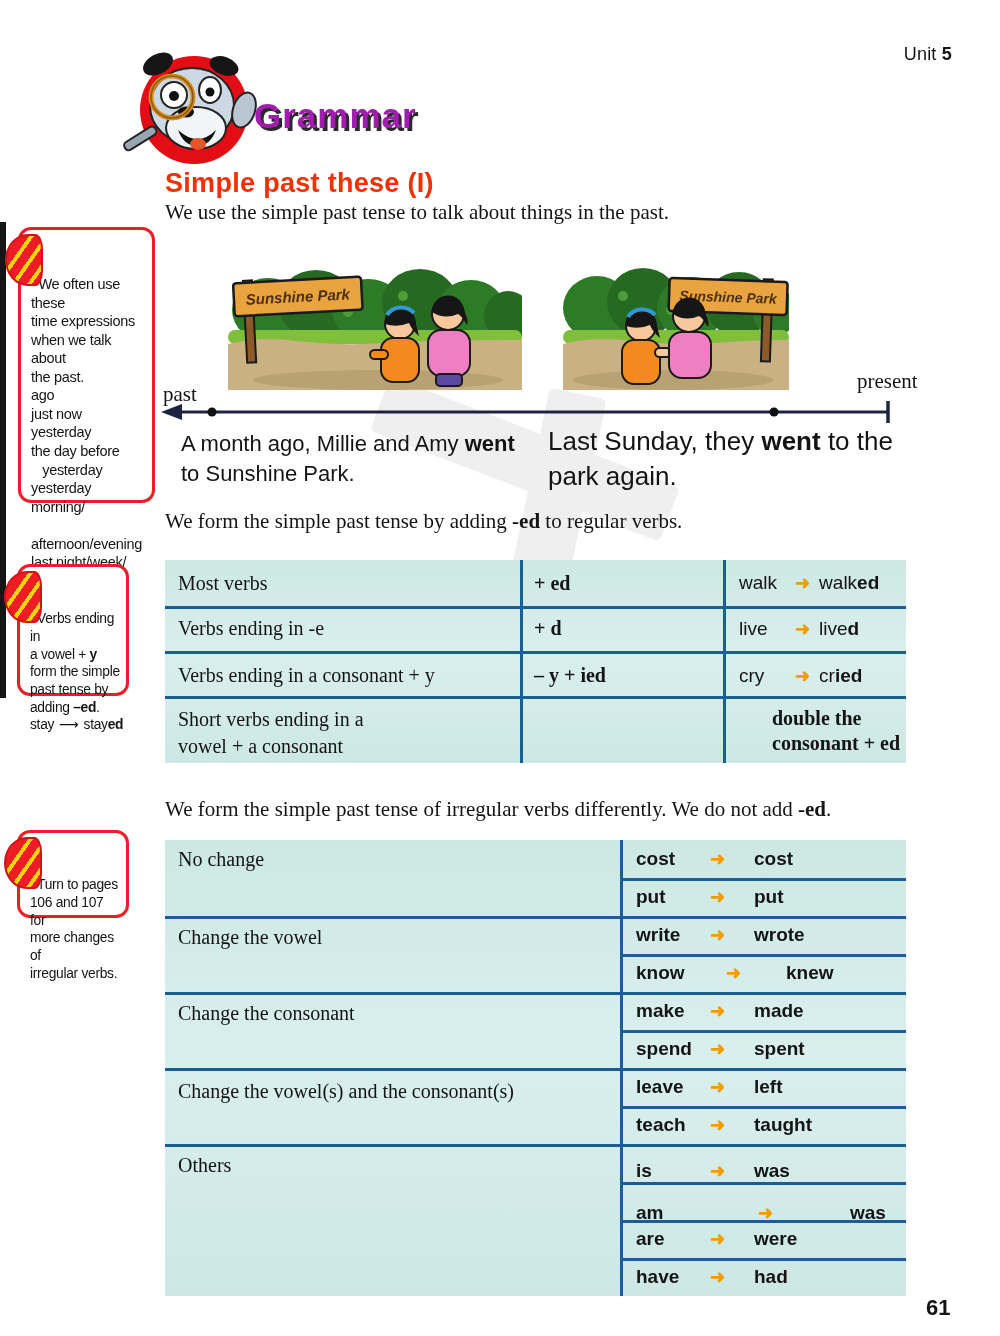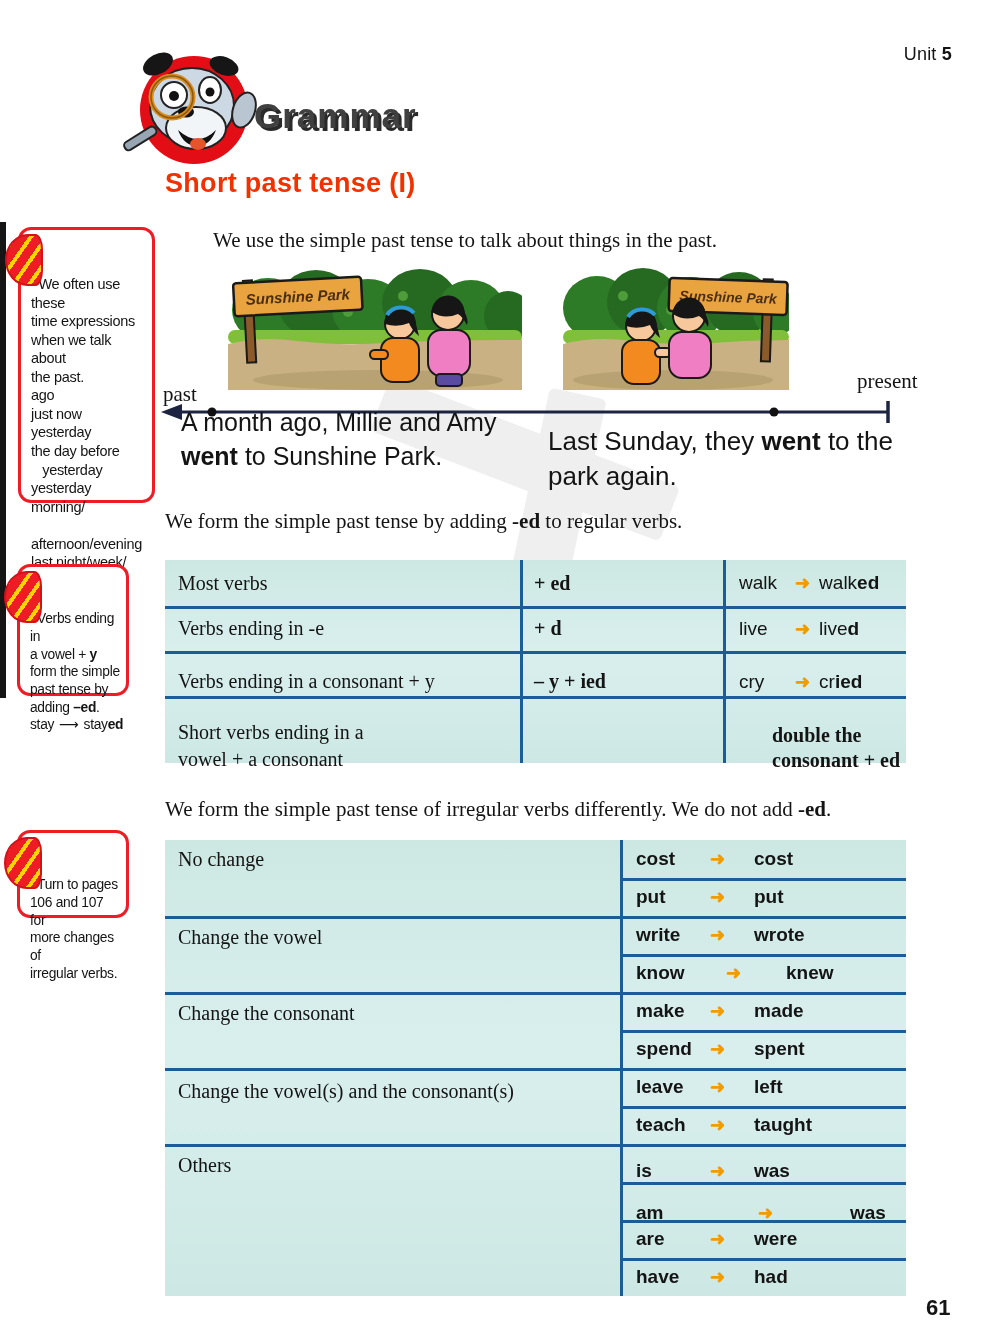--- a/index.html
+++ b/index.html
@@ -6,26 +6,26 @@
   body{width:1000px;height:1336px;background:#ffffff;position:relative;overflow:hidden;
        font-family:"Liberation Sans",sans-serif;color:#141414;}
   .abs{position:absolute;}
   .serif{font-family:"Liberation Serif",serif;}
   
   .wm{left:330px;top:360px;width:420px;height:430px;}
   .wm div{position:absolute;background:#efefef;border-radius:6px;}
   
   .unit{right:48px;top:44px;font-size:18px;letter-spacing:.2px;}
   .unit b{font-weight:800;}
-  .grammar-title{left:254px;top:96px;font-size:35px;font-weight:800;color:#404040;
+  .grammar-title{left:254px;top:96px;font-size:35px;font-weight:800;color:#a21caf;
        text-shadow:3px 3px 0 #2a2a2a;letter-spacing:1px;}
   .red-heading{left:165px;top:168px;font-size:27px;font-weight:800;color:#f33000;letter-spacing:.3px;}
   
   .bodytext{font-size:21px;line-height:1.3;}
-  .intro1{left:165px;top:227px;width:740px;margin-left:48px;}
+  .intro1{left:165px;top:199px;width:740px;}
   .intro2{left:165px;top:508px;width:760px;}
   .intro3{left:165px;top:796px;width:800px;}
   
   .sidebox{background:#fff;border:3px solid #ee1c25;border-radius:13px;
        white-space:pre-wrap;font-size:14.5px;line-height:1.28;letter-spacing:-.3px;
        padding:8px 6px 8px 10px;box-sizing:border-box;}
   .box1{left:18px;top:227px;width:137px;height:276px;}
   .box2{left:17px;top:564px;width:112px;height:132px;font-size:13.8px;}
   .box3{left:17px;top:830px;width:112px;height:88px;font-size:13.8px;}
   .whoosh{position:absolute;left:-16px;top:4px;width:34px;height:48px;
@@ -95,21 +95,21 @@
   <path d="M58 82 q20 18 38 0 q-6 16-19 16 q-13 0-19-16 z" fill="#111"></path>
   <ellipse cx="78" cy="96" rx="8" ry="6" fill="#e8542a"></ellipse>
   <g>
     <circle cx="52" cy="49" r="21" fill="none" stroke="#d98c1f" stroke-width="5"></circle>
     <circle cx="52" cy="49" r="21" fill="none" stroke="#8a5a10" stroke-width="1.5"></circle>
     <rect x="2" y="86" width="36" height="9" rx="4" fill="#98a5b2" stroke="#222" stroke-width="2" transform="rotate(-32 20 90)"></rect>
   </g>
 </svg>
 
 <div class="abs grammar-title">Grammar</div>
-<div class="abs red-heading">Short past tense (I)</div>
+<div class="abs red-heading">Simple past these (I)</div>
 
 <div class="abs serif bodytext intro1">We use the simple past tense to talk about things in the past.</div>
 
 <div class="abs sidebox box1">
   <div class="whoosh"></div>
   <span>We often use these
 time expressions
 when we talk about
 the past.
 ago
@@ -191,21 +191,21 @@
 <div class="abs serif pastlbl">past</div>
 <div class="abs serif presentlbl">present</div>
 <svg class="abs" style="left:160px;top:398px;" width="740" height="28" viewBox="0 0 740 28">
   <line x1="10" y1="14" x2="729" y2="14" stroke="#1c2442" stroke-width="3"></line>
   <polygon points="1,14 22,6 22,22" fill="#1c2442"></polygon>
   <line x1="728" y1="3" x2="728" y2="25" stroke="#1c2442" stroke-width="3.5"></line>
   <circle cx="52" cy="14" r="4.5" fill="#111"></circle>
   <circle cx="614" cy="14" r="4.5" fill="#111"></circle>
 </svg>
 
-<div class="abs" style="left:181px;top:406px;width:352px;font-size:25px;line-height:1.35;">
+<div class="abs" style="left:181px;top:429px;width:352px;font-size:22px;line-height:1.35;">
   <span>A month ago, Millie and Amy </span><b>went</b><span> to Sunshine Park.</span>
 </div>
 <div class="abs" style="left:548px;top:424px;width:392px;font-size:26px;line-height:1.35;">
   <span>Last Sunday, they </span><b>went</b><span> to the park again.</span>
 </div>
 
 <div class="abs serif bodytext intro2">
   <span>We form the simple past tense by adding </span><b>-ed</b><span> to regular verbs.</span>
 </div>
 
@@ -237,30 +237,30 @@
   </div>
   <div class="t1row" style="top:46px;height:45px;">
     <div class="t1label serif">Verbs ending in -e</div>
     <div class="t1rule serif">+ d</div>
     <div class="t1ex">
         <span class="exverb">live</span>
         <span class="arr"></span>
         <span class="expast"><span>live</span><b class="xbold">d</b></span>
       </div>
   </div>
-  <div class="t1row" style="top:91px;height:61px;border-radius:9px;">
+  <div class="t1row" style="top:85px;height:61px;border-radius:9px;">
     <div class="t1label serif">Verbs ending in a consonant + y</div>
     <div class="t1rule serif">– y + ied</div>
     <div class="t1ex">
         <span class="exverb">cry</span>
         <span class="arr"></span>
         <span class="expast"><span>cr</span><b class="xbold">ied</b></span>
       </div>
   </div>
-  <div class="t1row" style="top:136px;height:67px;align-items:flex-end;">
+  <div class="t1row" style="top:136px;height:67px;align-items:flex-start;">
     <div class="t1label serif" style="top:10px;position:relative;max-width:238px;line-height:1.35;">Short verbs ending in a vowel + a consonant</div>
     <div class="t1rule serif" style="top:10px;position:relative;max-width:165px;">double the consonant + ed</div>
 
   </div>
 </div>
 
 <div class="abs serif bodytext intro3">
   <span>We form the simple past tense of irregular verbs differently. We do not add </span><b>-ed</b><span>.</span>
 </div>
 

